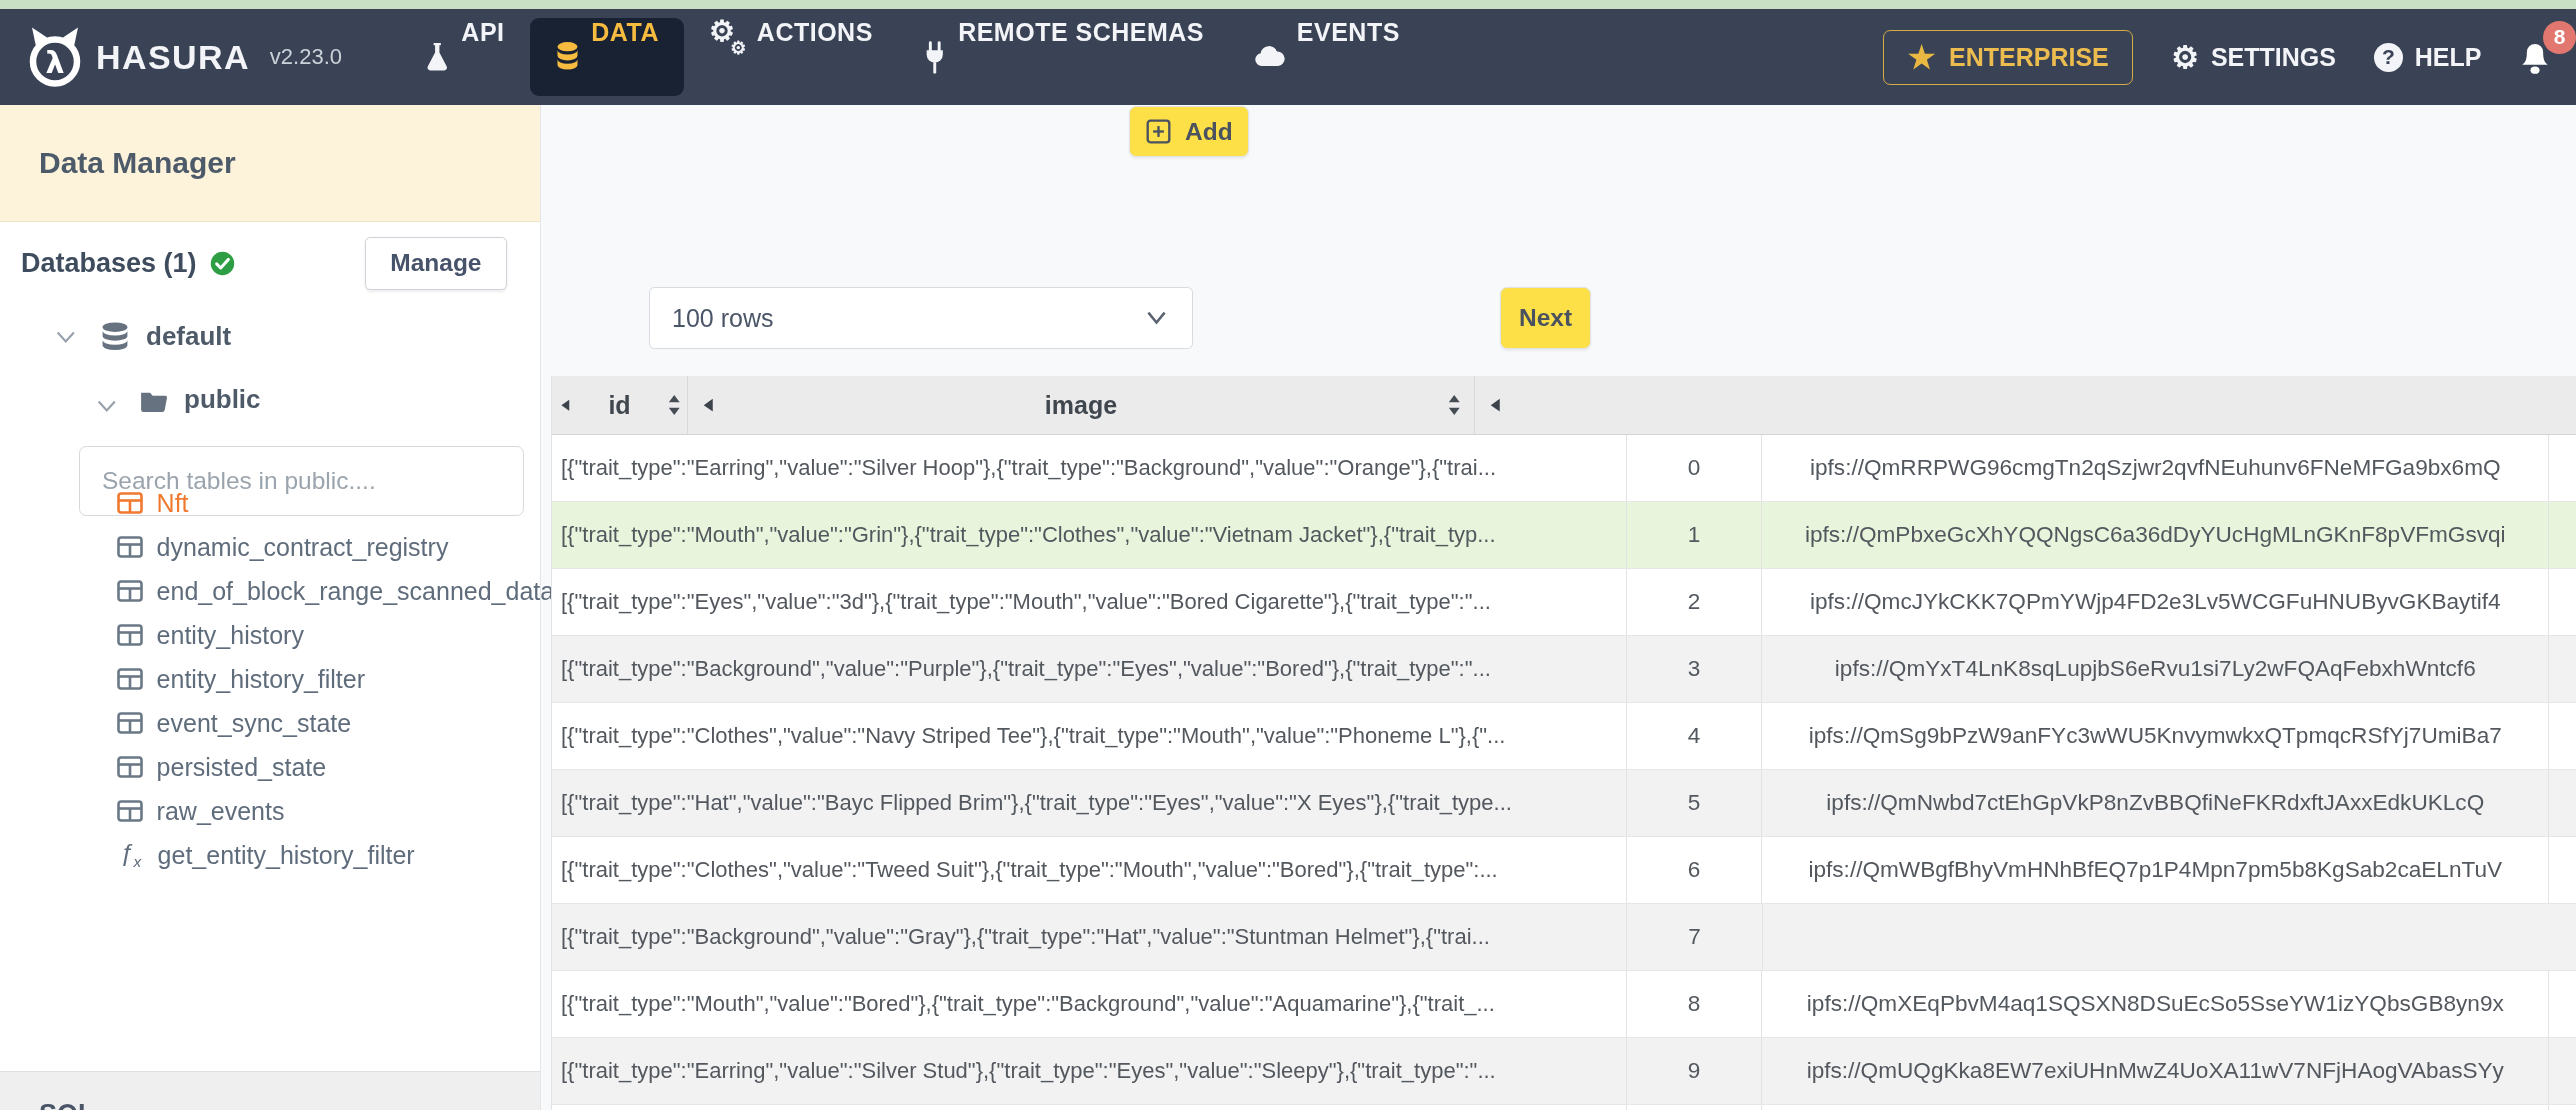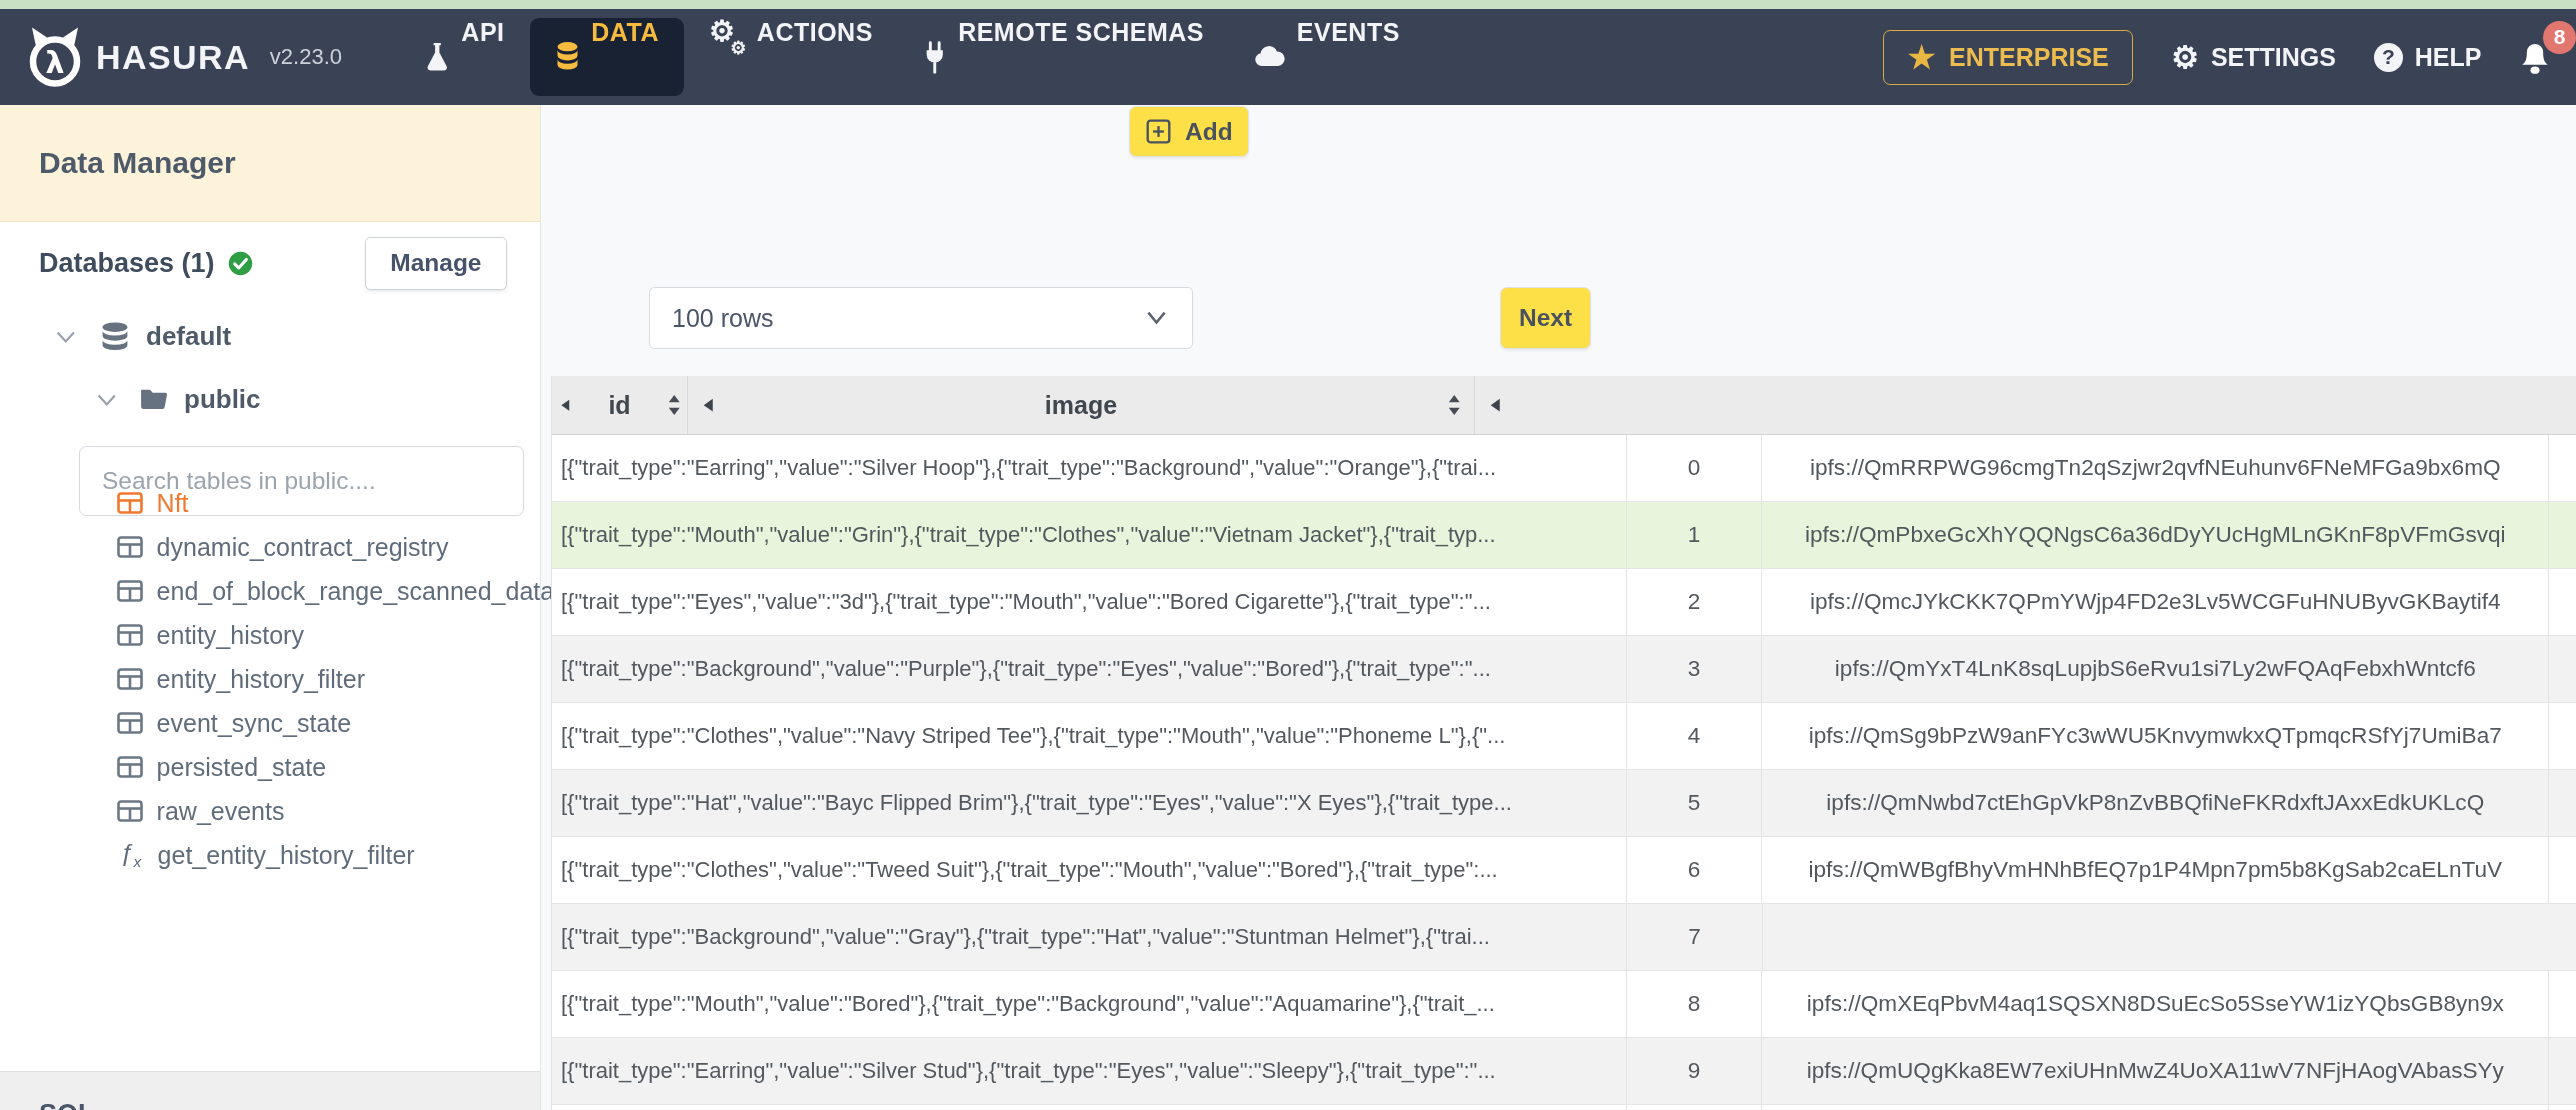--- a/index.html
+++ b/index.html
@@ -50,34 +50,34 @@
   
   .sidebar {
     position:absolute; top:105px; left:0; width:541px; bottom:0; background:#ffffff;
     border-right:0.9px solid #e3e6e9; box-sizing:border-box;
   }
   .sb-head {
     height:117px; background:#fcf3da; border-bottom:0.9px solid #efe5c6; box-sizing:border-box;
     display:flex; align-items:center; padding-left:39px;
     font-size:30px; font-weight:bold; color:#4d5a6a;
   }
-  .sb-db-row { position:absolute; top:131px; left:39px; right:33px; height:54px; display:flex; align-items:center; }
+  .sb-db-row { position:absolute; top:131px; left:21px; right:33px; height:54px; display:flex; align-items:center; }
   .sb-db-label { font-size:27px; font-weight:bold; color:#3e4c5e; }
   .sb-check { margin-left:12.7px; display:flex; }
   .manage-btn {
     margin-left:auto; height:53px; padding:0 24.5px; background:#fff; border:0.9px solid #ccd2d8;
     border-radius:5.4px; font-size:24.5px; font-weight:bold; color:#47536b; cursor:pointer;
     box-shadow:0 1.8px 2.7px rgba(0,0,0,.07); display:flex; align-items:center; font-family:inherit;
   }
   .tree-row { position:absolute; display:flex; align-items:center; cursor:pointer; }
   .tree-row .chev { display:flex; margin-right:20px; }
   .tree-row .ticon { display:flex; margin-right:14.5px; color:#66727f; }
   .tree-label { font-size:26px; font-weight:bold; color:#4e5a68; }
   .row-default { top:216px; left:54px; }
-  .row-public  { top:279px; left:95px; }
+  .row-public  { top:279px; left:95px;align-items:flex-end; }
   .sb-search {
     position:absolute; top:341px; left:79px; width:445px; height:70px; box-sizing:border-box;
     border:0.9px solid #d5d9de; border-radius:7.2px; padding:0 22px; font-size:24.5px; color:#3e4c5e;
     font-family:inherit; outline:none; background:#fff;
   }
   .sb-search::placeholder { color:#9ba4ad; }
   .sb-tables { position:absolute; top:360px; left:0; right:0; list-style:none; margin:16px; padding:0 0 0 101px; }
   .sb-tables li {
     display:flex; align-items:center; gap:13.6px; height:44px; font-size:25px; color:#5f6c7b; cursor:pointer;
   }

